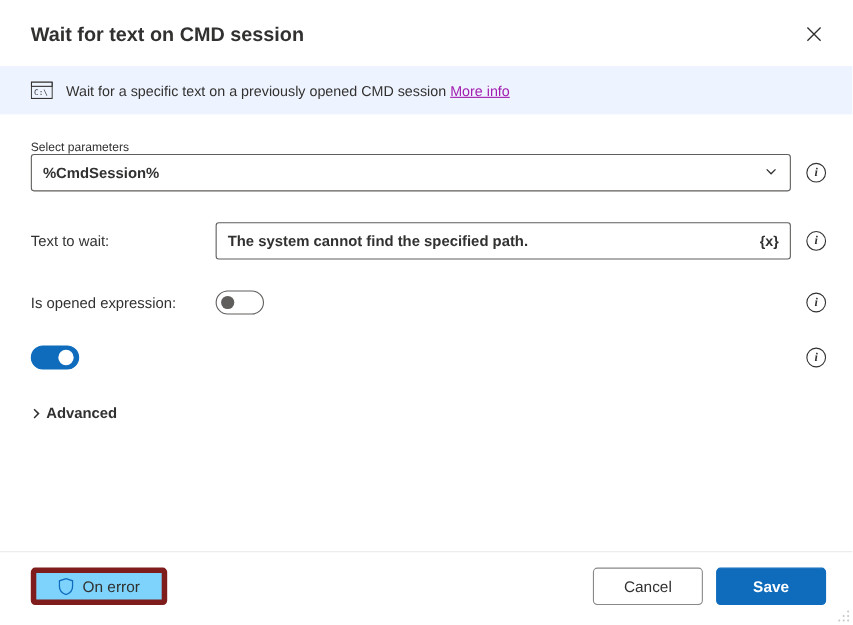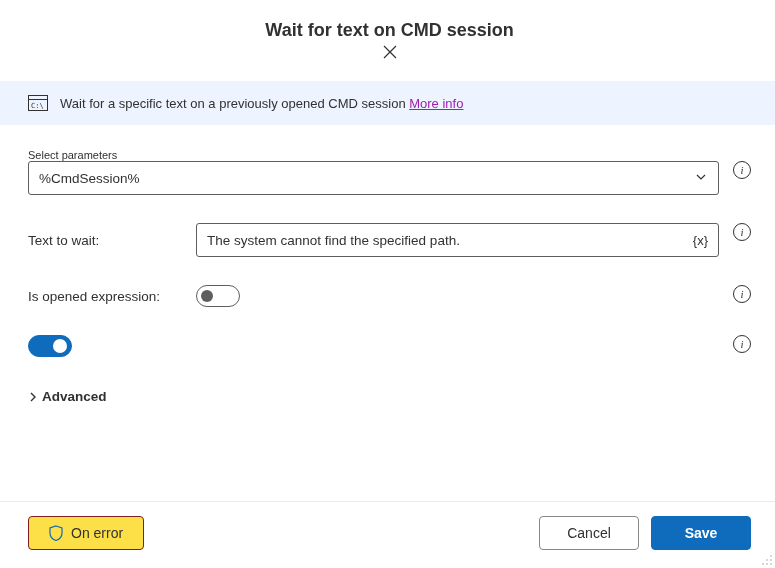--- a/index.html
+++ b/index.html
@@ -17,21 +17,20 @@
   .dialog {
     display: flex;
     flex-direction: column;
     height: 100%;
   }
   .header {
     display: flex;
     align-items: center;
     justify-content: space-between;
     padding: 20px 24px 18px 28px;
-    flex-direction: column;
   }
   .title {
     font-size: 18px;
     font-weight: 600;
     color: #323130;
   }
   .close-btn {
     background: none;
     border: none;
     cursor: pointer;
@@ -76,21 +75,23 @@
   }
   .form-label {
     width: 168px;
     font-size: 13.5px;
     color: #323130;
     flex-shrink: 0;
   }
   .form-control-wrap {
     flex: 1;
     display: flex;
+    align-items: center;
     gap: 14px;
+    font-weight: bold;
   }
   .select-box, .text-input {
     flex: 1;
     height: 34px;
     border: 1px solid #605e5c;
     border-radius: 3px;
     padding: 0 10px;
     display: flex;
     align-items: center;
     font-size: 13.5px;
@@ -184,22 +185,22 @@
     padding: 0 20px;
     border-radius: 4px;
     font-size: 14px;
     cursor: pointer;
     display: inline-flex;
     align-items: center;
     justify-content: center;
     gap: 8px;
   }
   .btn-secondary {
-    background: #fde047;
-    border: 1px solid #7f1d1d;
+    background: #7dd3fc;
+    border: 5px solid #7f1d1d;
     color: #323130;
   }
   .btn-primary {
     background: #0f6cbd;
     border: 1px solid #0f6cbd;
     color: #fff;
     font-weight: 600;
     min-width: 100px;
   }
   .btn-cancel {

